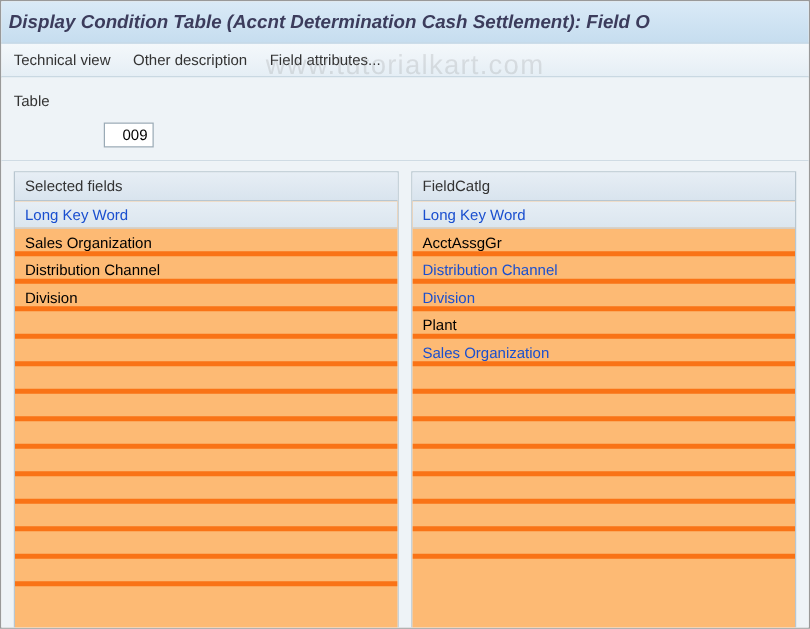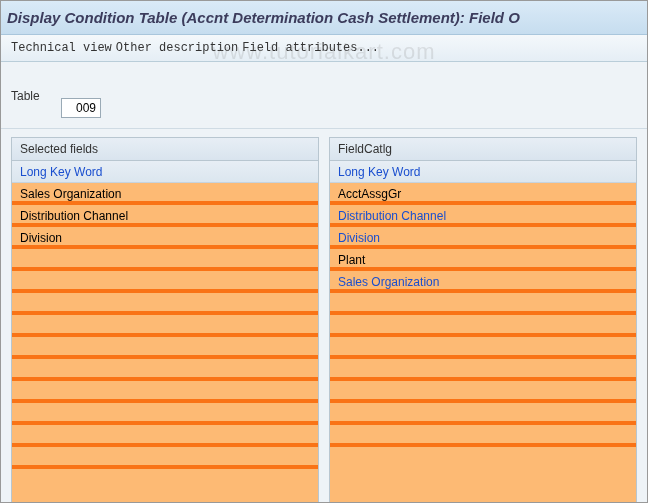--- a/index.html
+++ b/index.html
@@ -22,32 +22,30 @@
       font-size: 15px;
       font-weight: bold;
       font-style: italic;
       color: #3c3c5c;
     }
     .toolbar {
       background: linear-gradient(#f4f8fb, #e5eef5);
       border-bottom: 1px solid #b9cdd9;
       padding: 6px 10px;
       display: flex;
-      gap: 4px;
-      font-family: Liberation Mono, monospace;
+      gap: 18px;
     }
     .toolbar-item {
       color: #333;
       cursor: pointer;
     }
     .content-top {
       padding: 12px 10px 10px 10px;
       display: flex;
-      align-items: center;
-      gap: 4px;
+      gap: 26px;
       background: #eef3f7;
       border-bottom: 1px solid #cfdbe4;
     }
     .content-top .label {
       color: #333;
       min-width: 46px;
     }
     .input {
       border: 1px solid #9aaab6;
       background: #fff;

